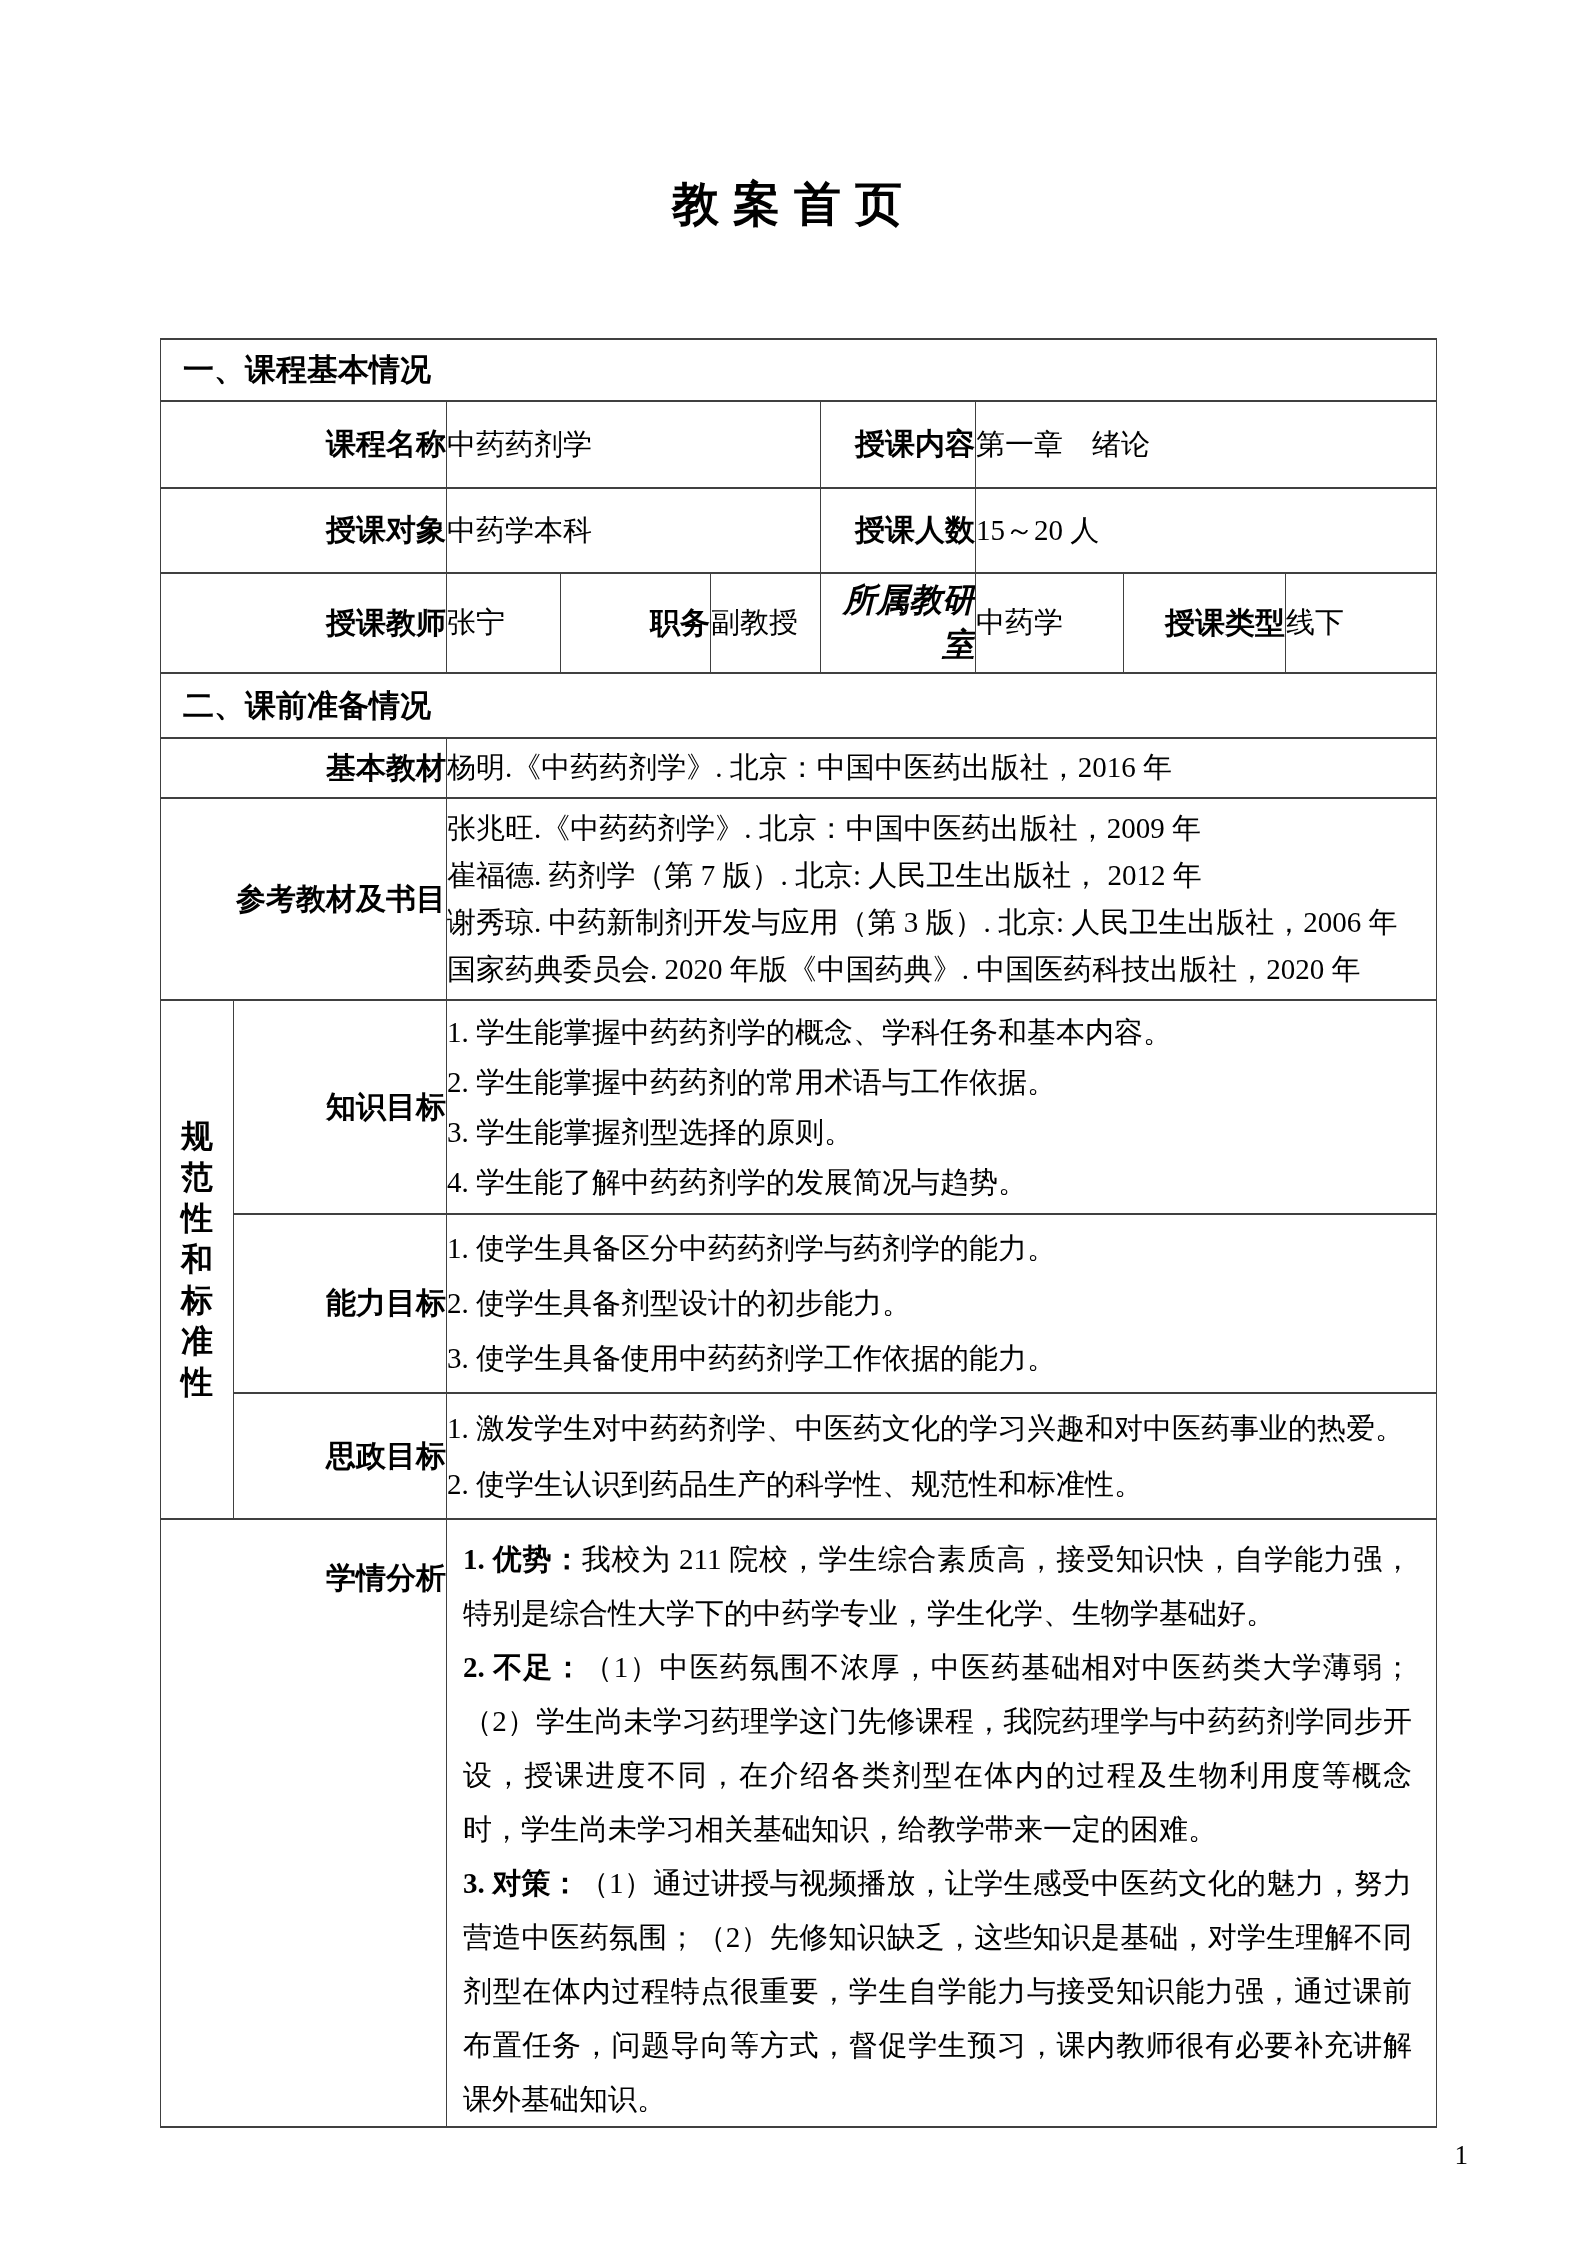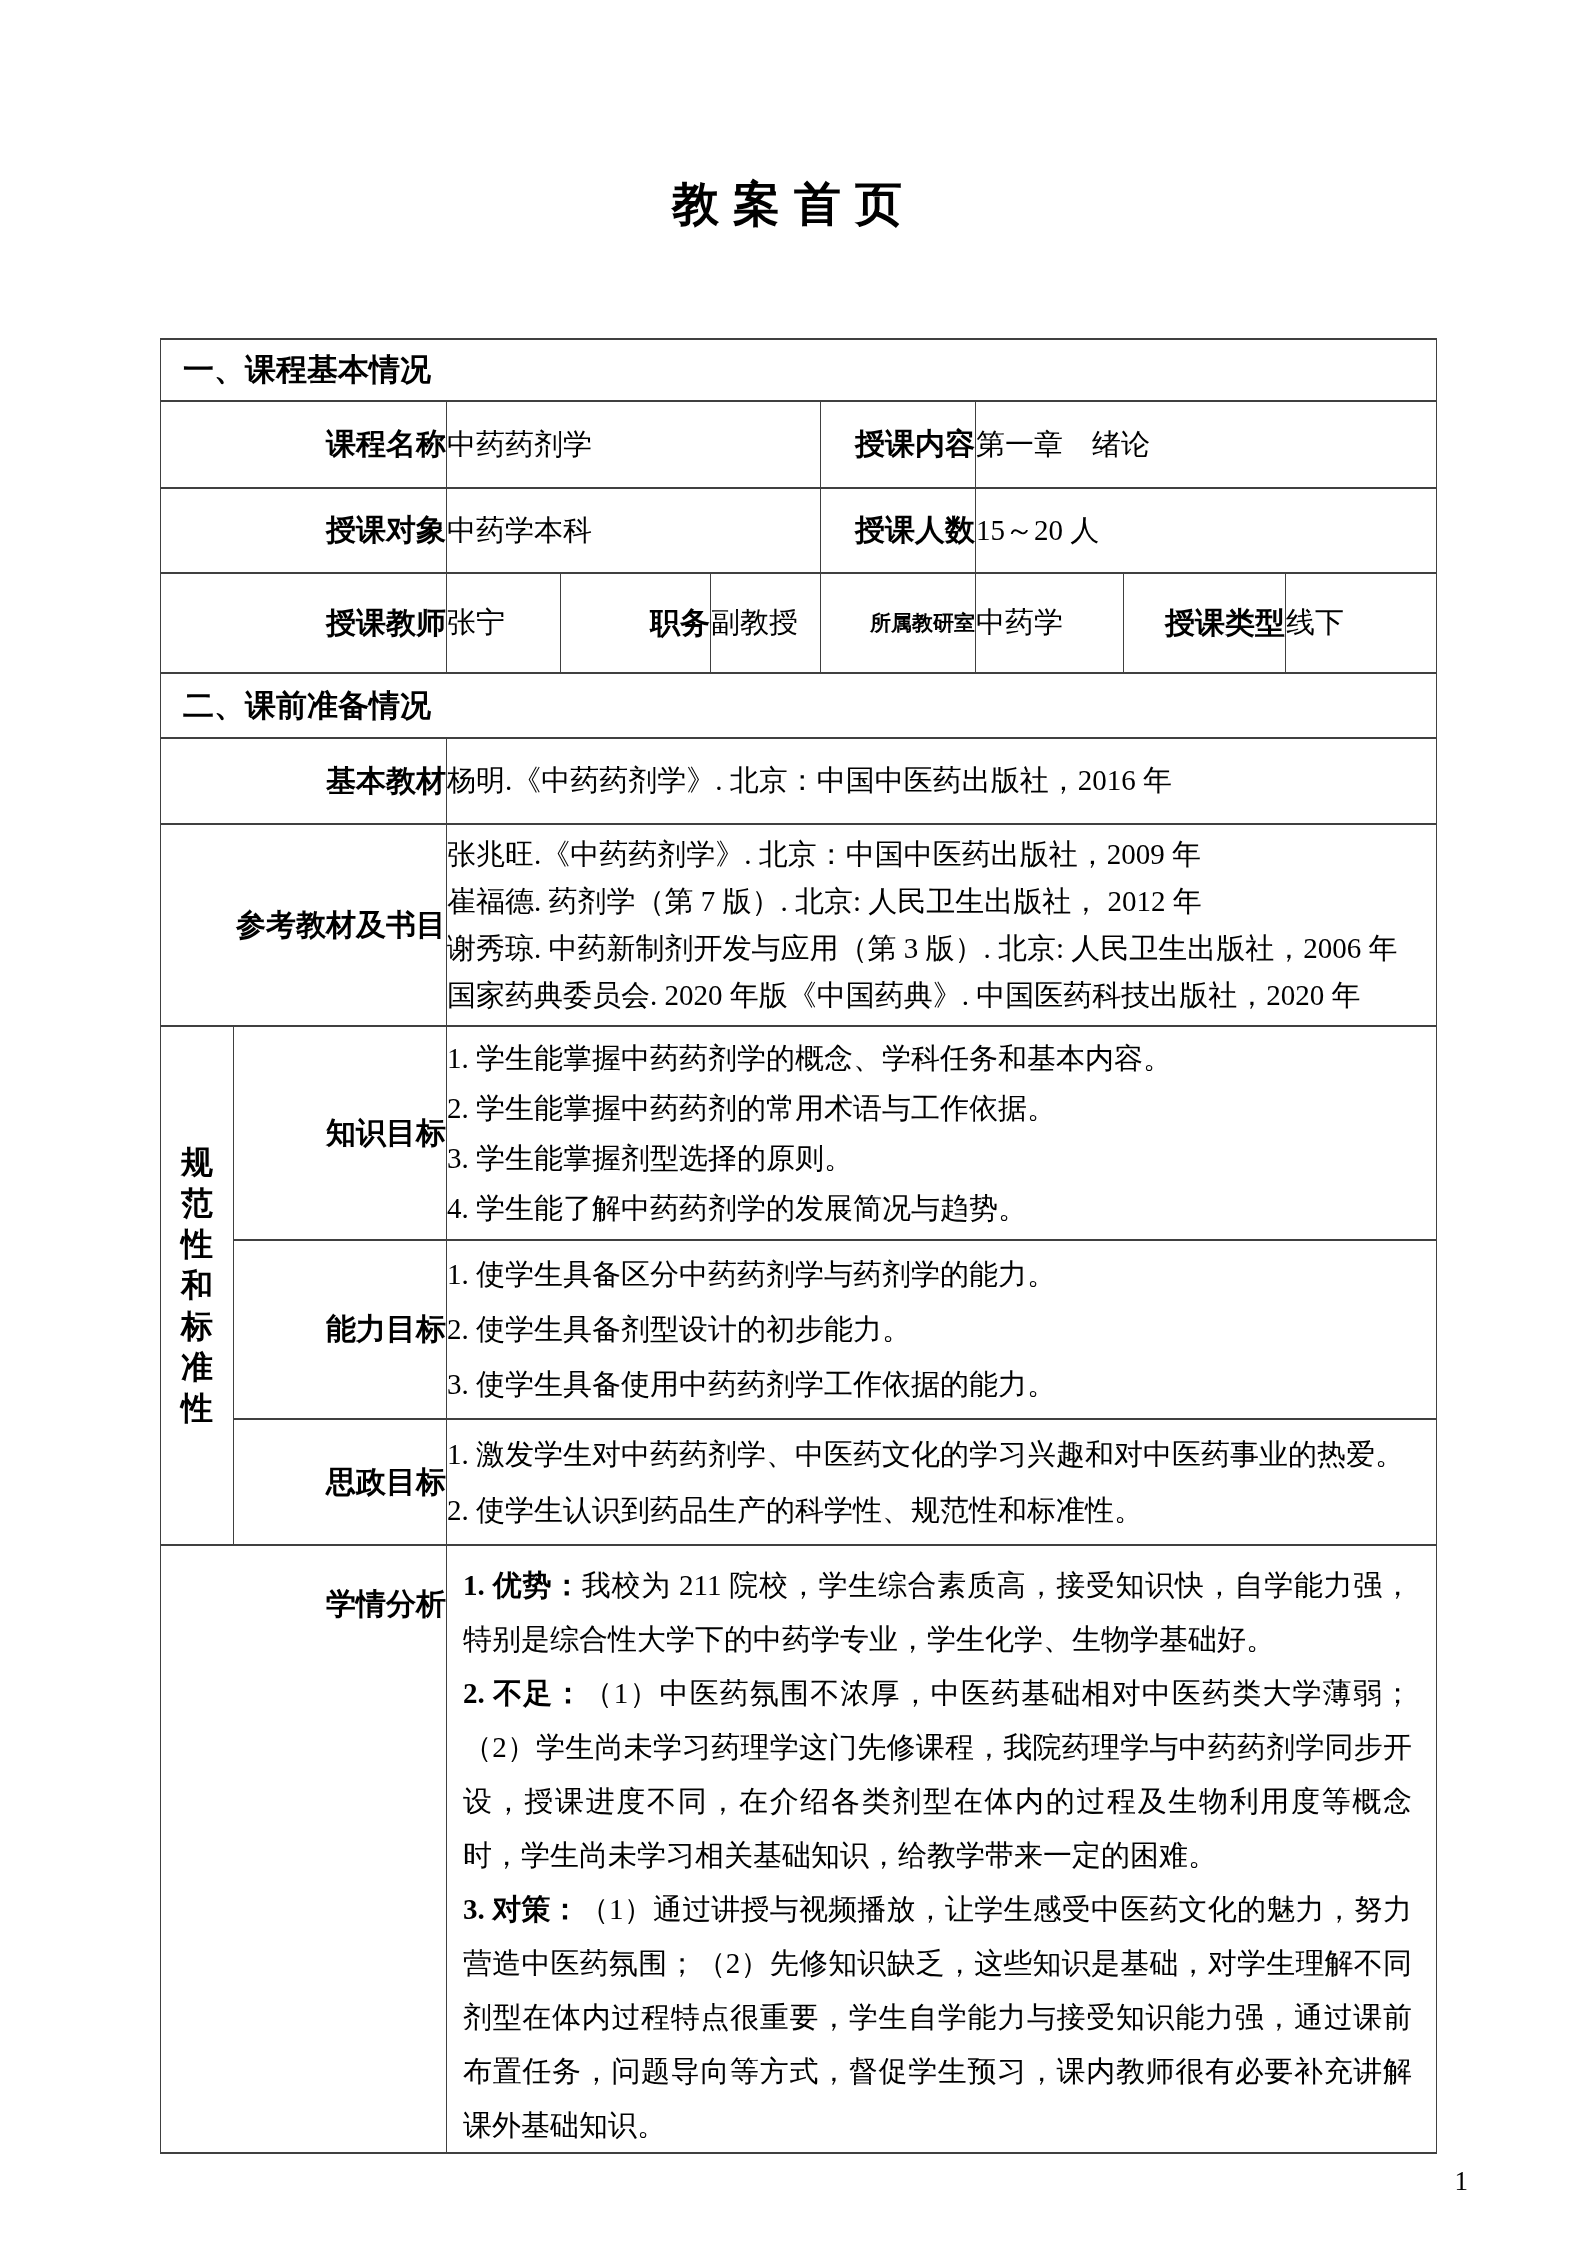--- a/index.html
+++ b/index.html
@@ -40,21 +40,21 @@
     font-size:31px;
     text-align:left;
     padding-left:22px;
   }
   .lbl{
     font-family:"Liberation Sans","DejaVu Sans",sans-serif;
     font-weight:bold;
     font-size:30px;
     text-align:right;
   }
-  .lbl-sm{font-size:21px;}
+  .lbl-sm{font-size:33px;font-style:italic;}
   .val{
     font-family:"Liberation Serif","DejaVu Serif",serif;
     font-size:29px;
     text-align:left;
     padding-right:8px;
   }
   .lines{padding-top:6px;padding-bottom:6px;}
   .line{display:block;}
   .ref .line{line-height:47px;}
   .goal-k .line{line-height:50px;}
@@ -136,21 +136,21 @@
     <td class="lbl lbl-sm">所属教研室</td>
     <td class="val">中药学</td>
     <td class="lbl">授课类型</td>
     <td class="val">线下</td>
   </tr>
 
   <tr style="height:65px">
     <td colspan="9" class="sec">二、课前准备情况</td>
   </tr>
 
-  <tr style="height:86px">
+  <tr style="height:60px">
     <td colspan="2" class="lbl">基本教材</td>
     <td colspan="7" class="val">杨明.《中药药剂学》. 北京：中国中医药出版社，2016 年</td>
   </tr>
 
   <tr style="height:193px">
     <td colspan="2" class="lbl">参考教材及书目</td>
     <td colspan="7" class="val lines ref">
       <span class="line">张兆旺.《中药药剂学》. 北京：中国中医药出版社，2009 年</span>
       <span class="line">崔福德. 药剂学（第 7 版）. 北京: 人民卫生出版社， 2012 年</span>
       <span class="line">谢秀琼. 中药新制剂开发与应用（第 3 版）. 北京: 人民卫生出版社，2006 年</span>

